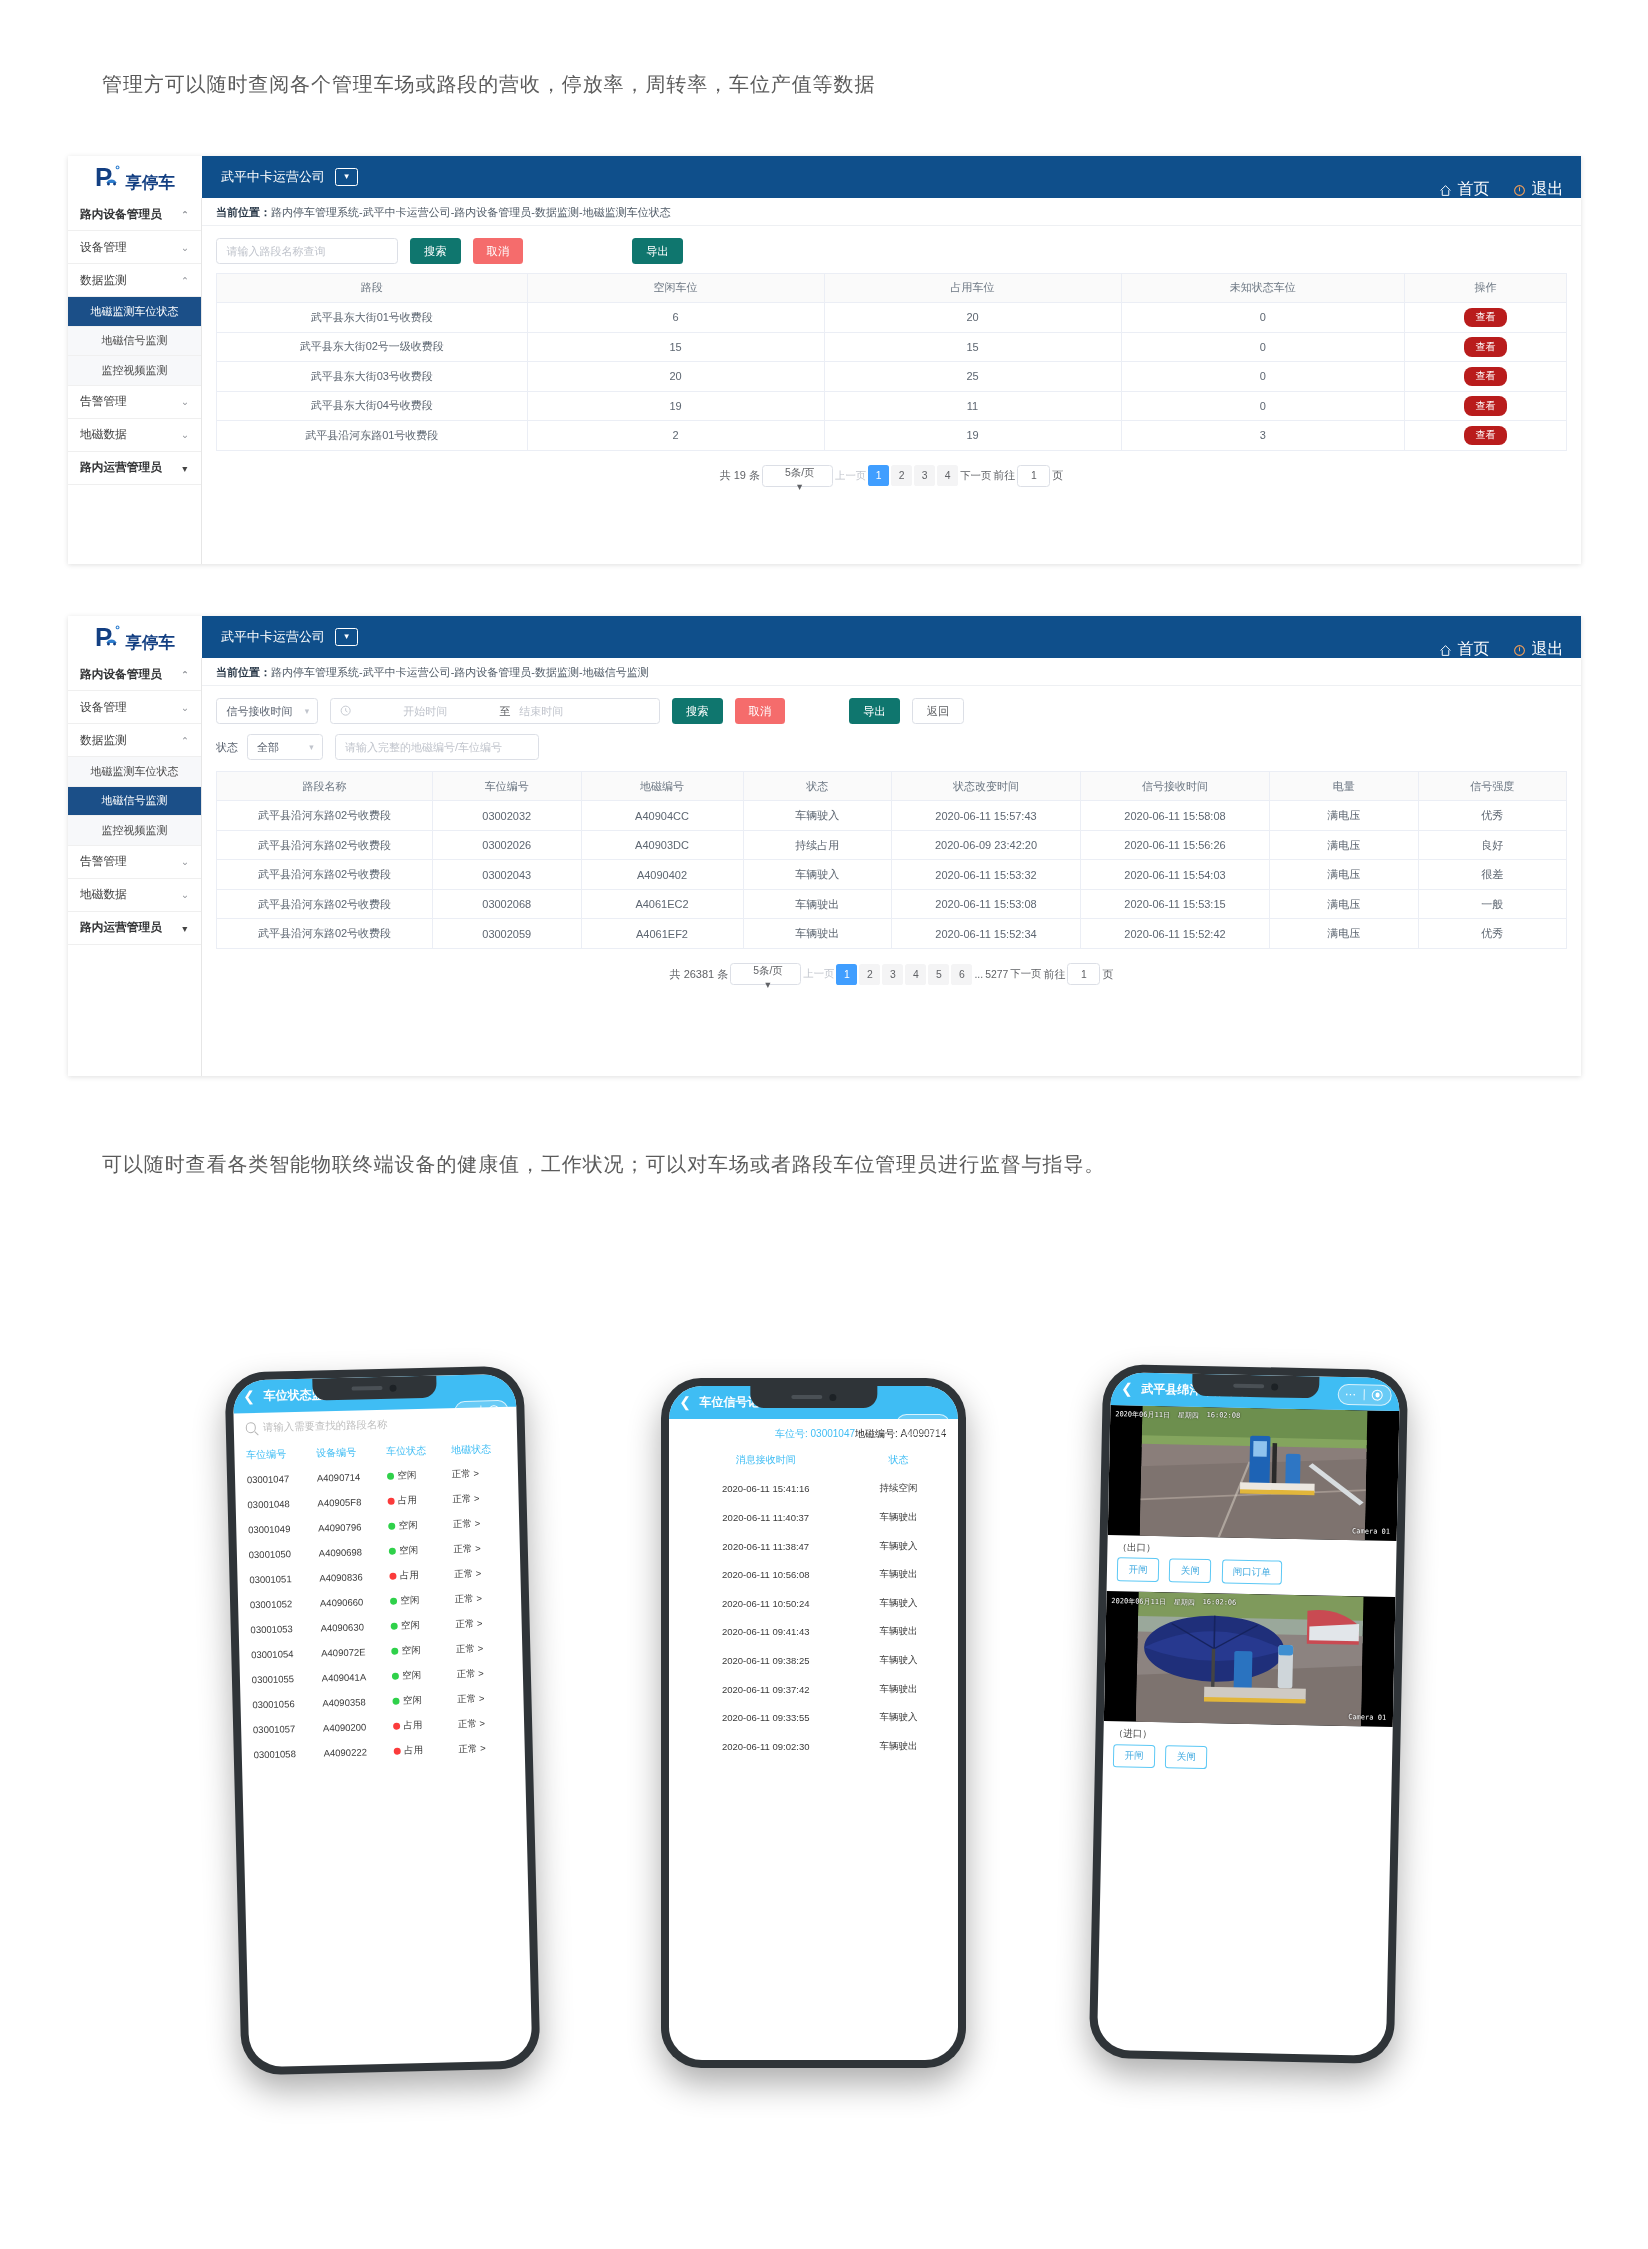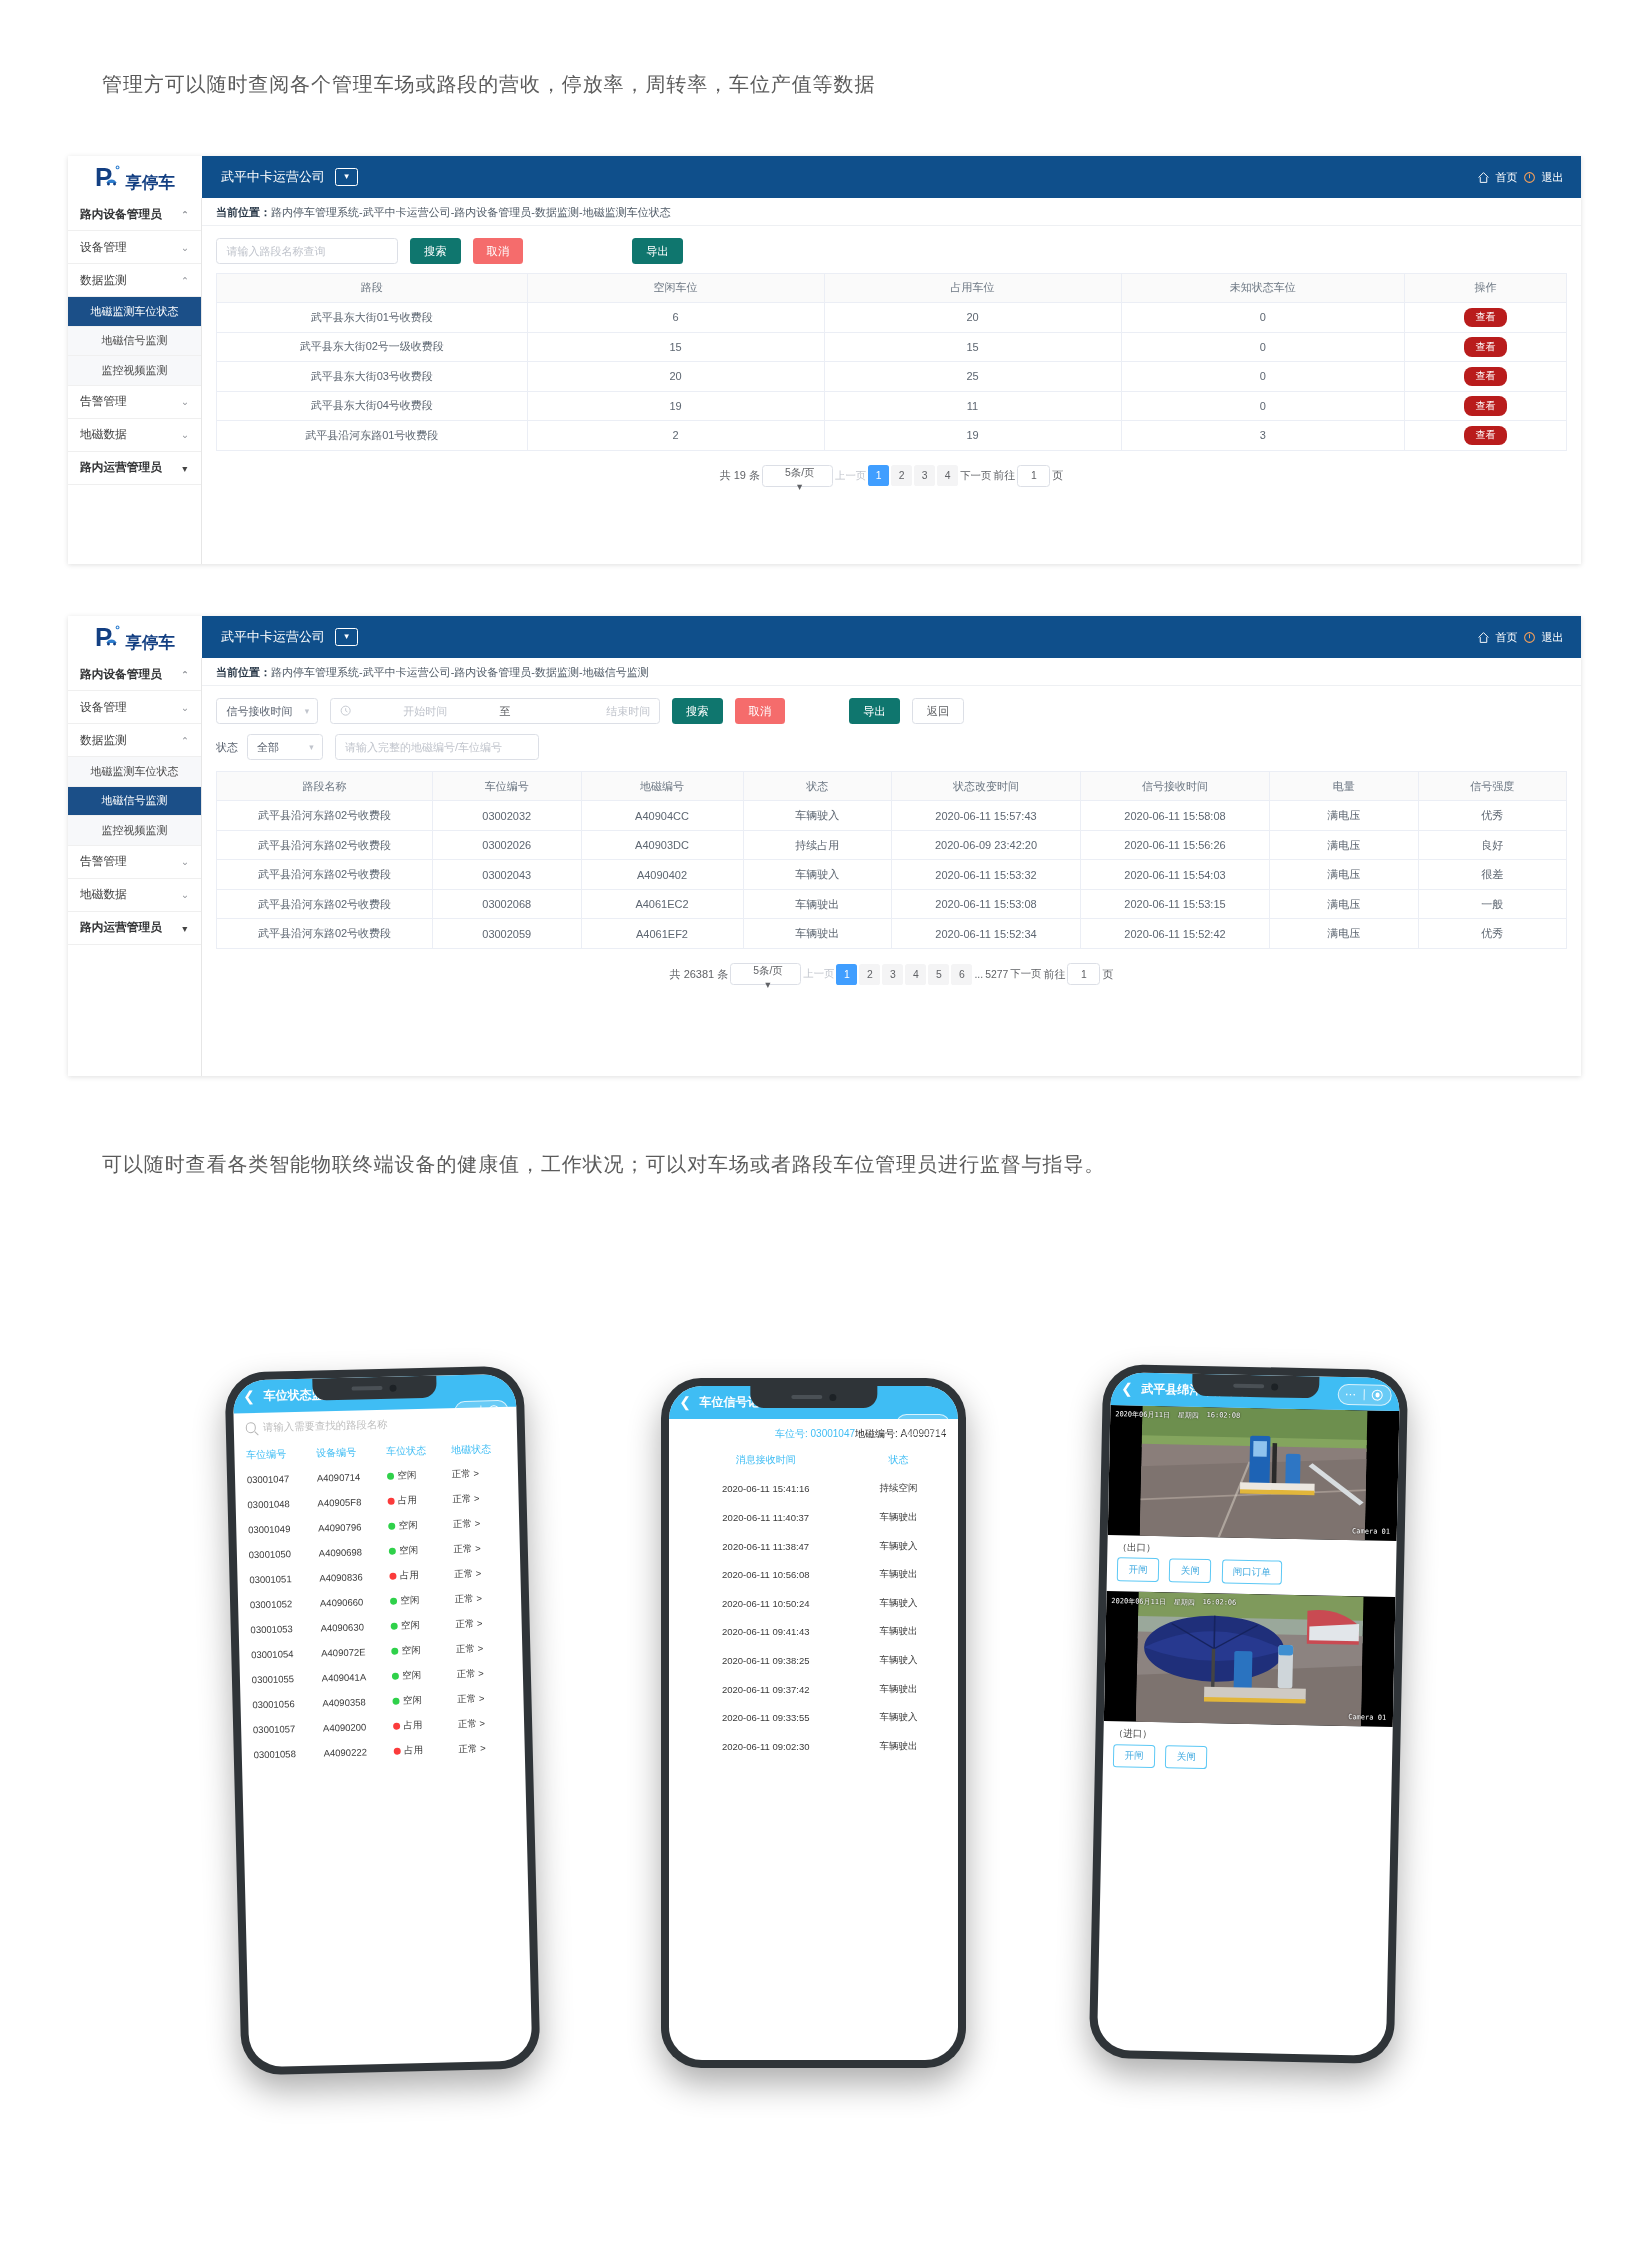--- a/index.html
+++ b/index.html
@@ -55,23 +55,23 @@
     flex:1; height:42px; display:flex; align-items:center;
     padding-left:19px; color:#fff; position:relative;
   }
   .company-name { font-size:13px; color:#fff; margin-right:10.4px; }
   .caret-box {
     width:22.6px; height:17.4px; border:0.9px solid #ffffff;
     border-radius:2.6px; display:flex; align-items:center;
     justify-content:center; font-size:7.8px; color:#fff;
   }
   .topbar-right {
-    position:absolute; right:17.4px; top:0; height:42px;
-    display:flex; align-items:center; gap:6px;
-    font-size:11px; color:#fff;
+    position:absolute; right:17.4px; top:12px; height:42px;
+    display:flex; align-items:center; gap:24px;
+    font-size:16px; color:#fff;
   }
   .tb-link { display:flex; align-items:center; gap:5.2px; }
   .ico-home, .ico-exit { width:13px; height:13px; display:inline-block; }
 
   
   .sidebar {
     position:absolute; left:0; top:42px; width:134px; bottom:0;
     background:#fff; border-right:0.9px solid #e6e6e6;
   }
   .side-group {
@@ -553,21 +553,21 @@
       </div>
       <div class="daterange">
         <span class="clock-ico">
           <svg width="11.3" height="11.3" viewBox="0 0 14 14">
               <circle cx="7" cy="7" r="5.6" fill="none" stroke="#c0c4cc" stroke-width="1.1"></circle>
               <path d="M7 4 V7.2 L9.2 8.6" fill="none" stroke="#c0c4cc" stroke-width="1.1"></path>
             </svg>
         </span>
         <span style="flex:1;text-align:center">开始时间</span>
         <span class="sep">至</span>
-        <span style="flex:1;text-align:right">结束时间</span>
+        <span style="flex:1;text-align:left">结束时间</span>
       </div>
       <div class="btn btn-blue">搜索</div>
       <div class="btn btn-red">取消</div>
       <div class="btn btn-blue" style="margin-left:52px">导出</div>
       <div class="btn btn-ghost">返回</div>
     </div>
 
     <div class="toolbar second-row">
       <span class="lbl">状态</span>
       <div class="selin" style="width:76px;margin-left:-3.5px">

